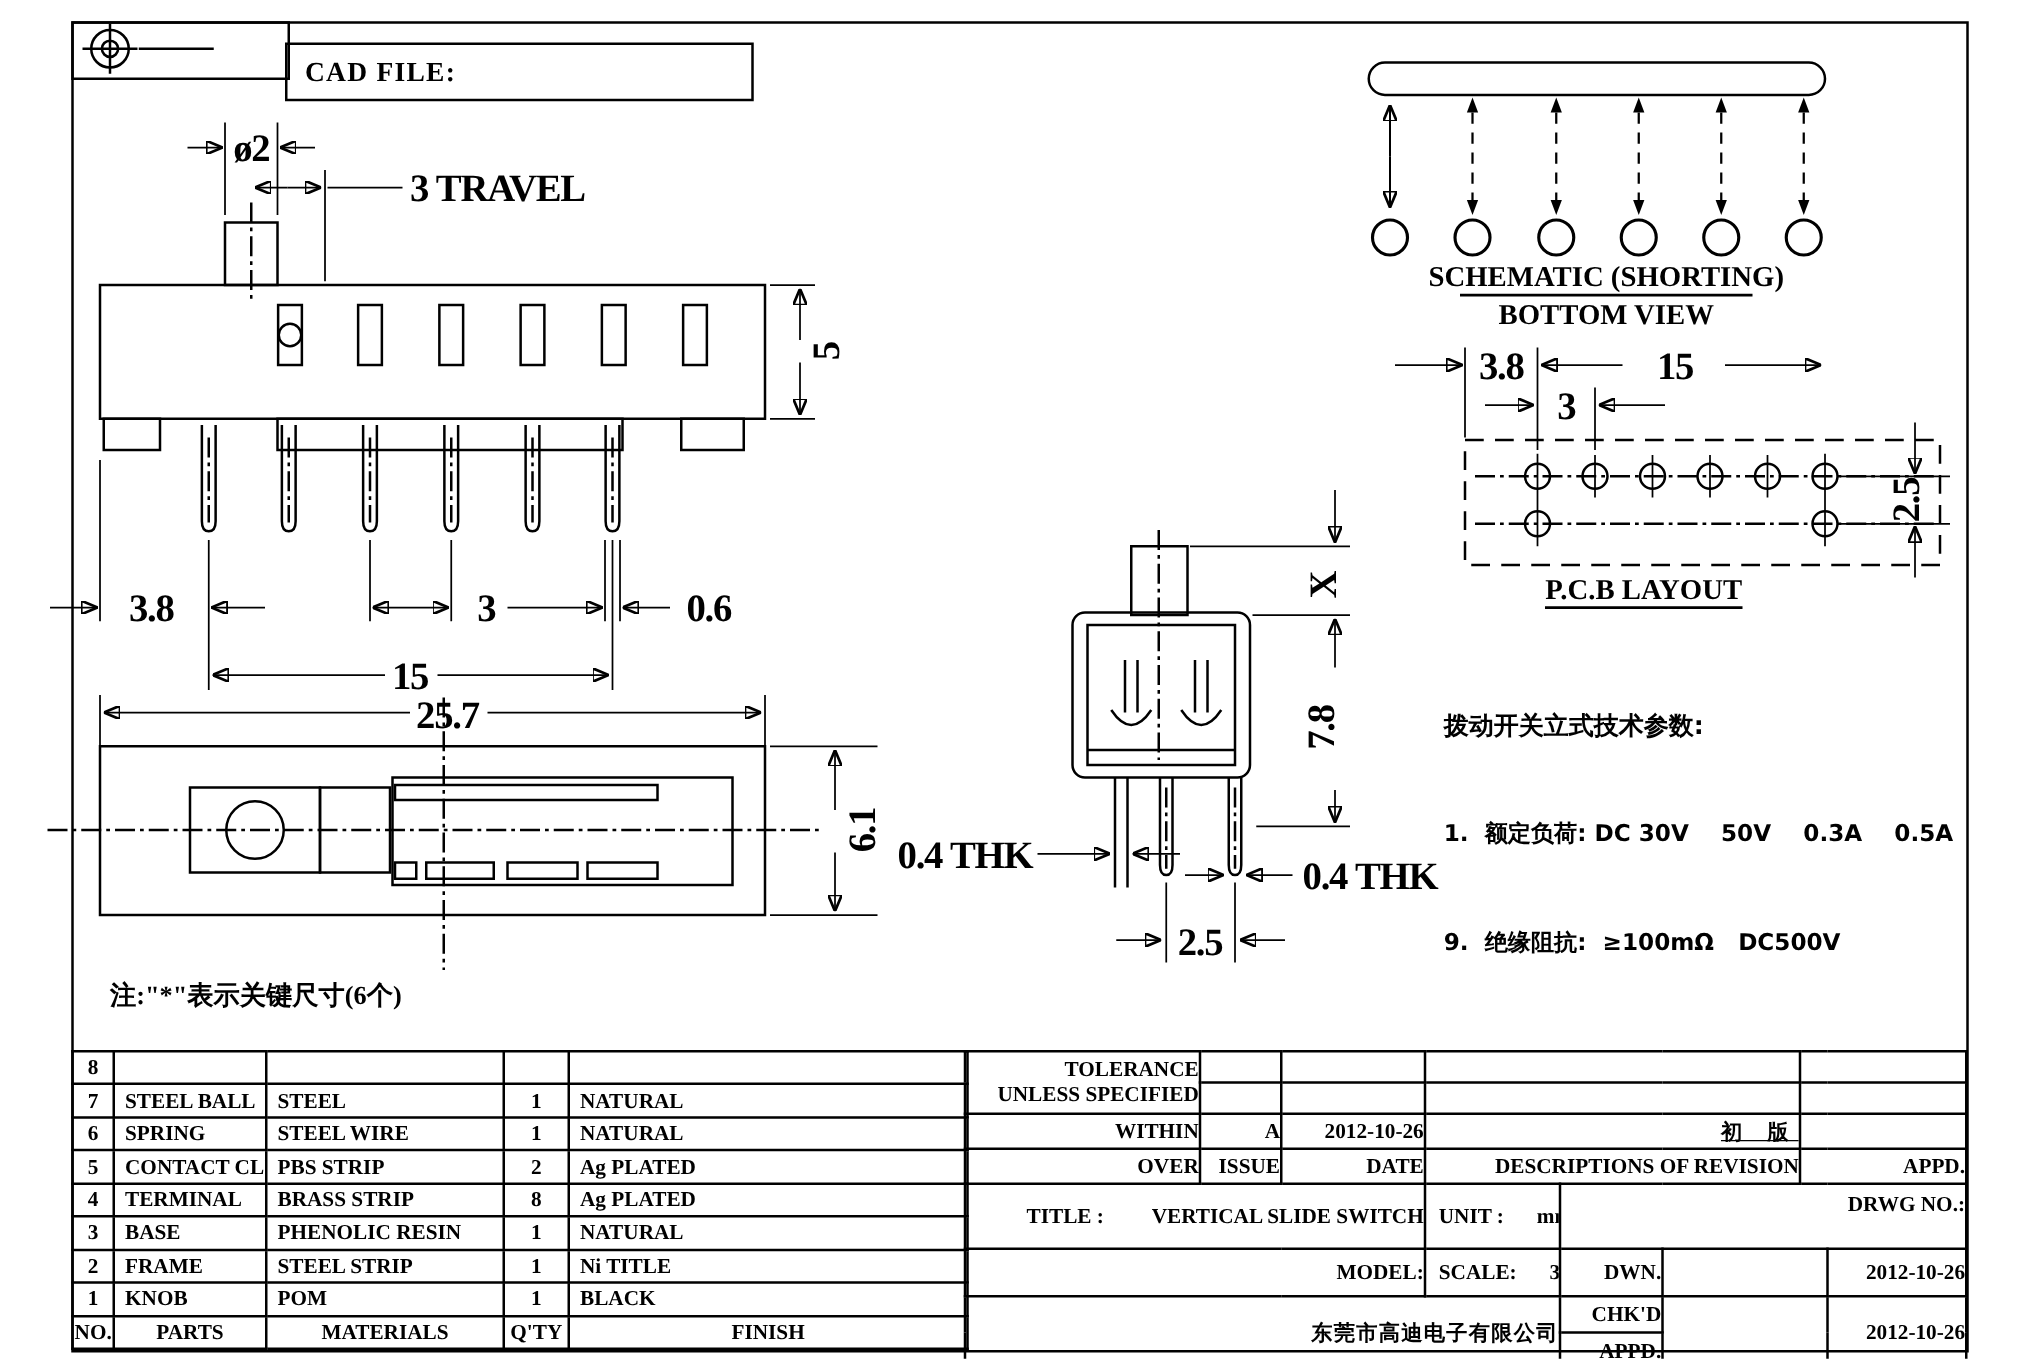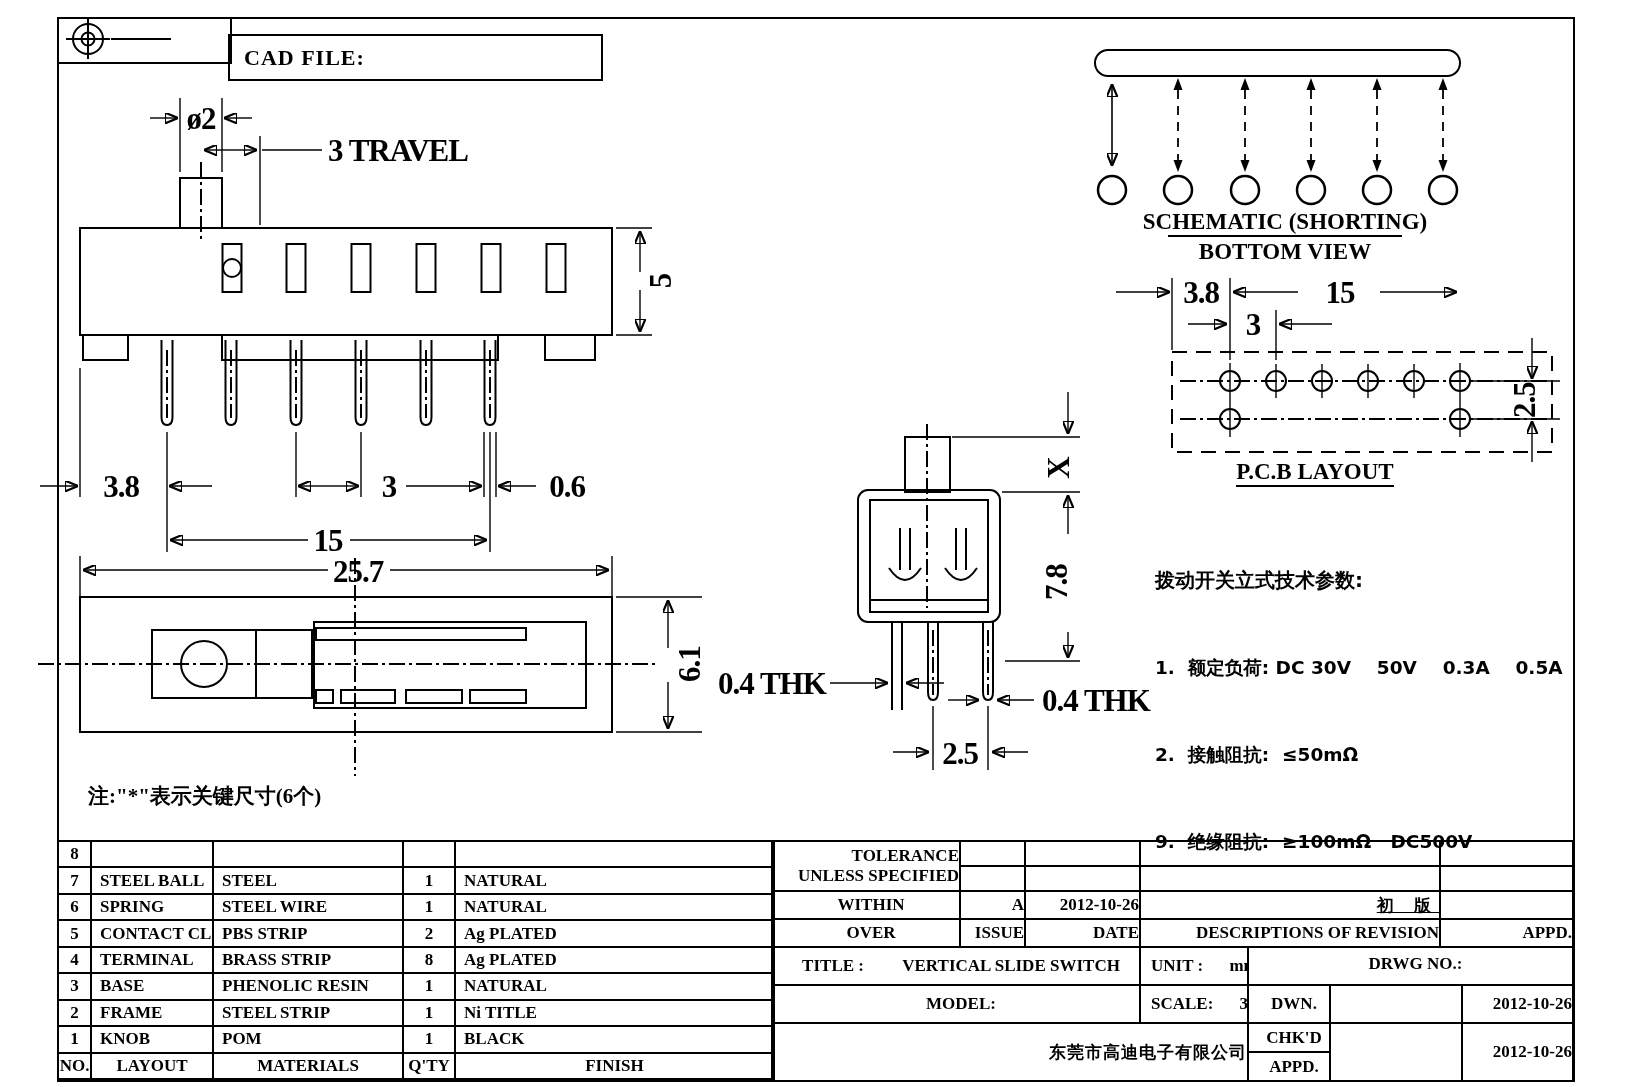--- a/index.html
+++ b/index.html
@@ -20,21 +20,21 @@
   #note{left:88px;top:782px;font-weight:bold;font-size:21px;}
   
   table{border-collapse:collapse;table-layout:fixed;position:absolute;
         font-family:"Liberation Serif",serif;}
   td{border:2px solid #000;overflow:hidden;white-space:nowrap;}
   #parts{left:57px;top:840px;width:716px;height:240px;font-weight:bold;font-size:17px;}
   #parts td{padding:0 0 0 8px;}
   #parts td.c{text-align:center;padding:0;}
   #tblock{left:771px;top:840px;width:802px;height:240px;font-weight:bold;}
   #tblock td{padding:0;font-size:17px;text-align:right;vertical-align:middle;}
-  #tblock td.l{text-align:center;padding-left:10px;}
+  #tblock td.l{text-align:right;padding-left:10px;}
   .title-cell{font-size:20px;}
   .title-cell .val{margin-left:34px;}
   .unit-cell .val{margin-left:22px;}
   #company{font-family:"DejaVu Sans",sans-serif;font-size:35px;font-weight:bold;
            letter-spacing:1px;}
   .rev{font-size:20px;letter-spacing:8px;text-decoration:underline;}
   
   #draw{left:0;top:0;width:1630px;height:1087px;}
   .ln line,.ln rect,.ln path,.ln circle,.ln polyline{stroke:#000;fill:none;stroke-width:2;}
   .cl{stroke:#000;stroke-width:1.2;stroke-dasharray:16 4 3 4;fill:none;}
@@ -299,21 +299,20 @@
 <div class="abs" id="projbox"></div>
 <div class="abs" id="cadbox">
   <span>CAD FILE:</span>
 </div>
 
 <div class="abs" id="note">注:"*"表示关键尺寸(6个)</div>
 
 <div class="abs" id="specs">
   <div class="t">拨动开关立式技术参数:</div>
   <div>1.  额定负荷: DC 30V    50V    0.3A    0.5A</div>
-  <div>2.  接触阻抗:  ≤50mΩ</div>
   <div>9.  绝缘阻抗:  ≥100mΩ   DC500V</div>
   
   
   
   
 </div>
 
 <table id="parts">
   <colgroup>
       <col style="width:33px">
@@ -374,21 +373,21 @@
   </tr>
   <tr>
     <td class="c">1</td>
     <td>KNOB</td>
     <td>POM</td>
     <td class="c">1</td>
     <td>BLACK</td>
   </tr>
   <tr>
     <td class="c">NO.</td>
-    <td class="c">LAYOUT</td>
+    <td class="c">PARTS</td>
     <td class="c">MATERIALS</td>
     <td class="c">Q'TY</td>
     <td class="c">FINISH</td>
   </tr>
 </tbody>
   </table>
 
 <table id="tblock">
   <colgroup>
     <col style="width:188px">
@@ -424,21 +423,21 @@
     <td colspan="3" class="rev">初  版</td>
     <td colspan="2"></td>
   </tr>
   <tr style="height:28px">
     <td class="l">OVER</td>
     <td>ISSUE</td>
     <td>DATE</td>
     <td colspan="3">DESCRIPTIONS  OF  REVISION</td>
     <td colspan="2">APPD.</td>
   </tr>
-  <tr style="height:38px">
+  <tr style="height:52px">
     <td colspan="3" class="l title-cell">
       <span>TITLE :</span>
       <span class="val">VERTICAL  SLIDE  SWITCH</span>
     </td>
     <td class="l title-cell unit-cell">
       <span>UNIT :</span>
       <span class="val">mm</span>
     </td>
     <td colspan="4" class="l title-cell" style="vertical-align:top;padding-top:6px;">DRWG  NO.:</td>
   </tr>

